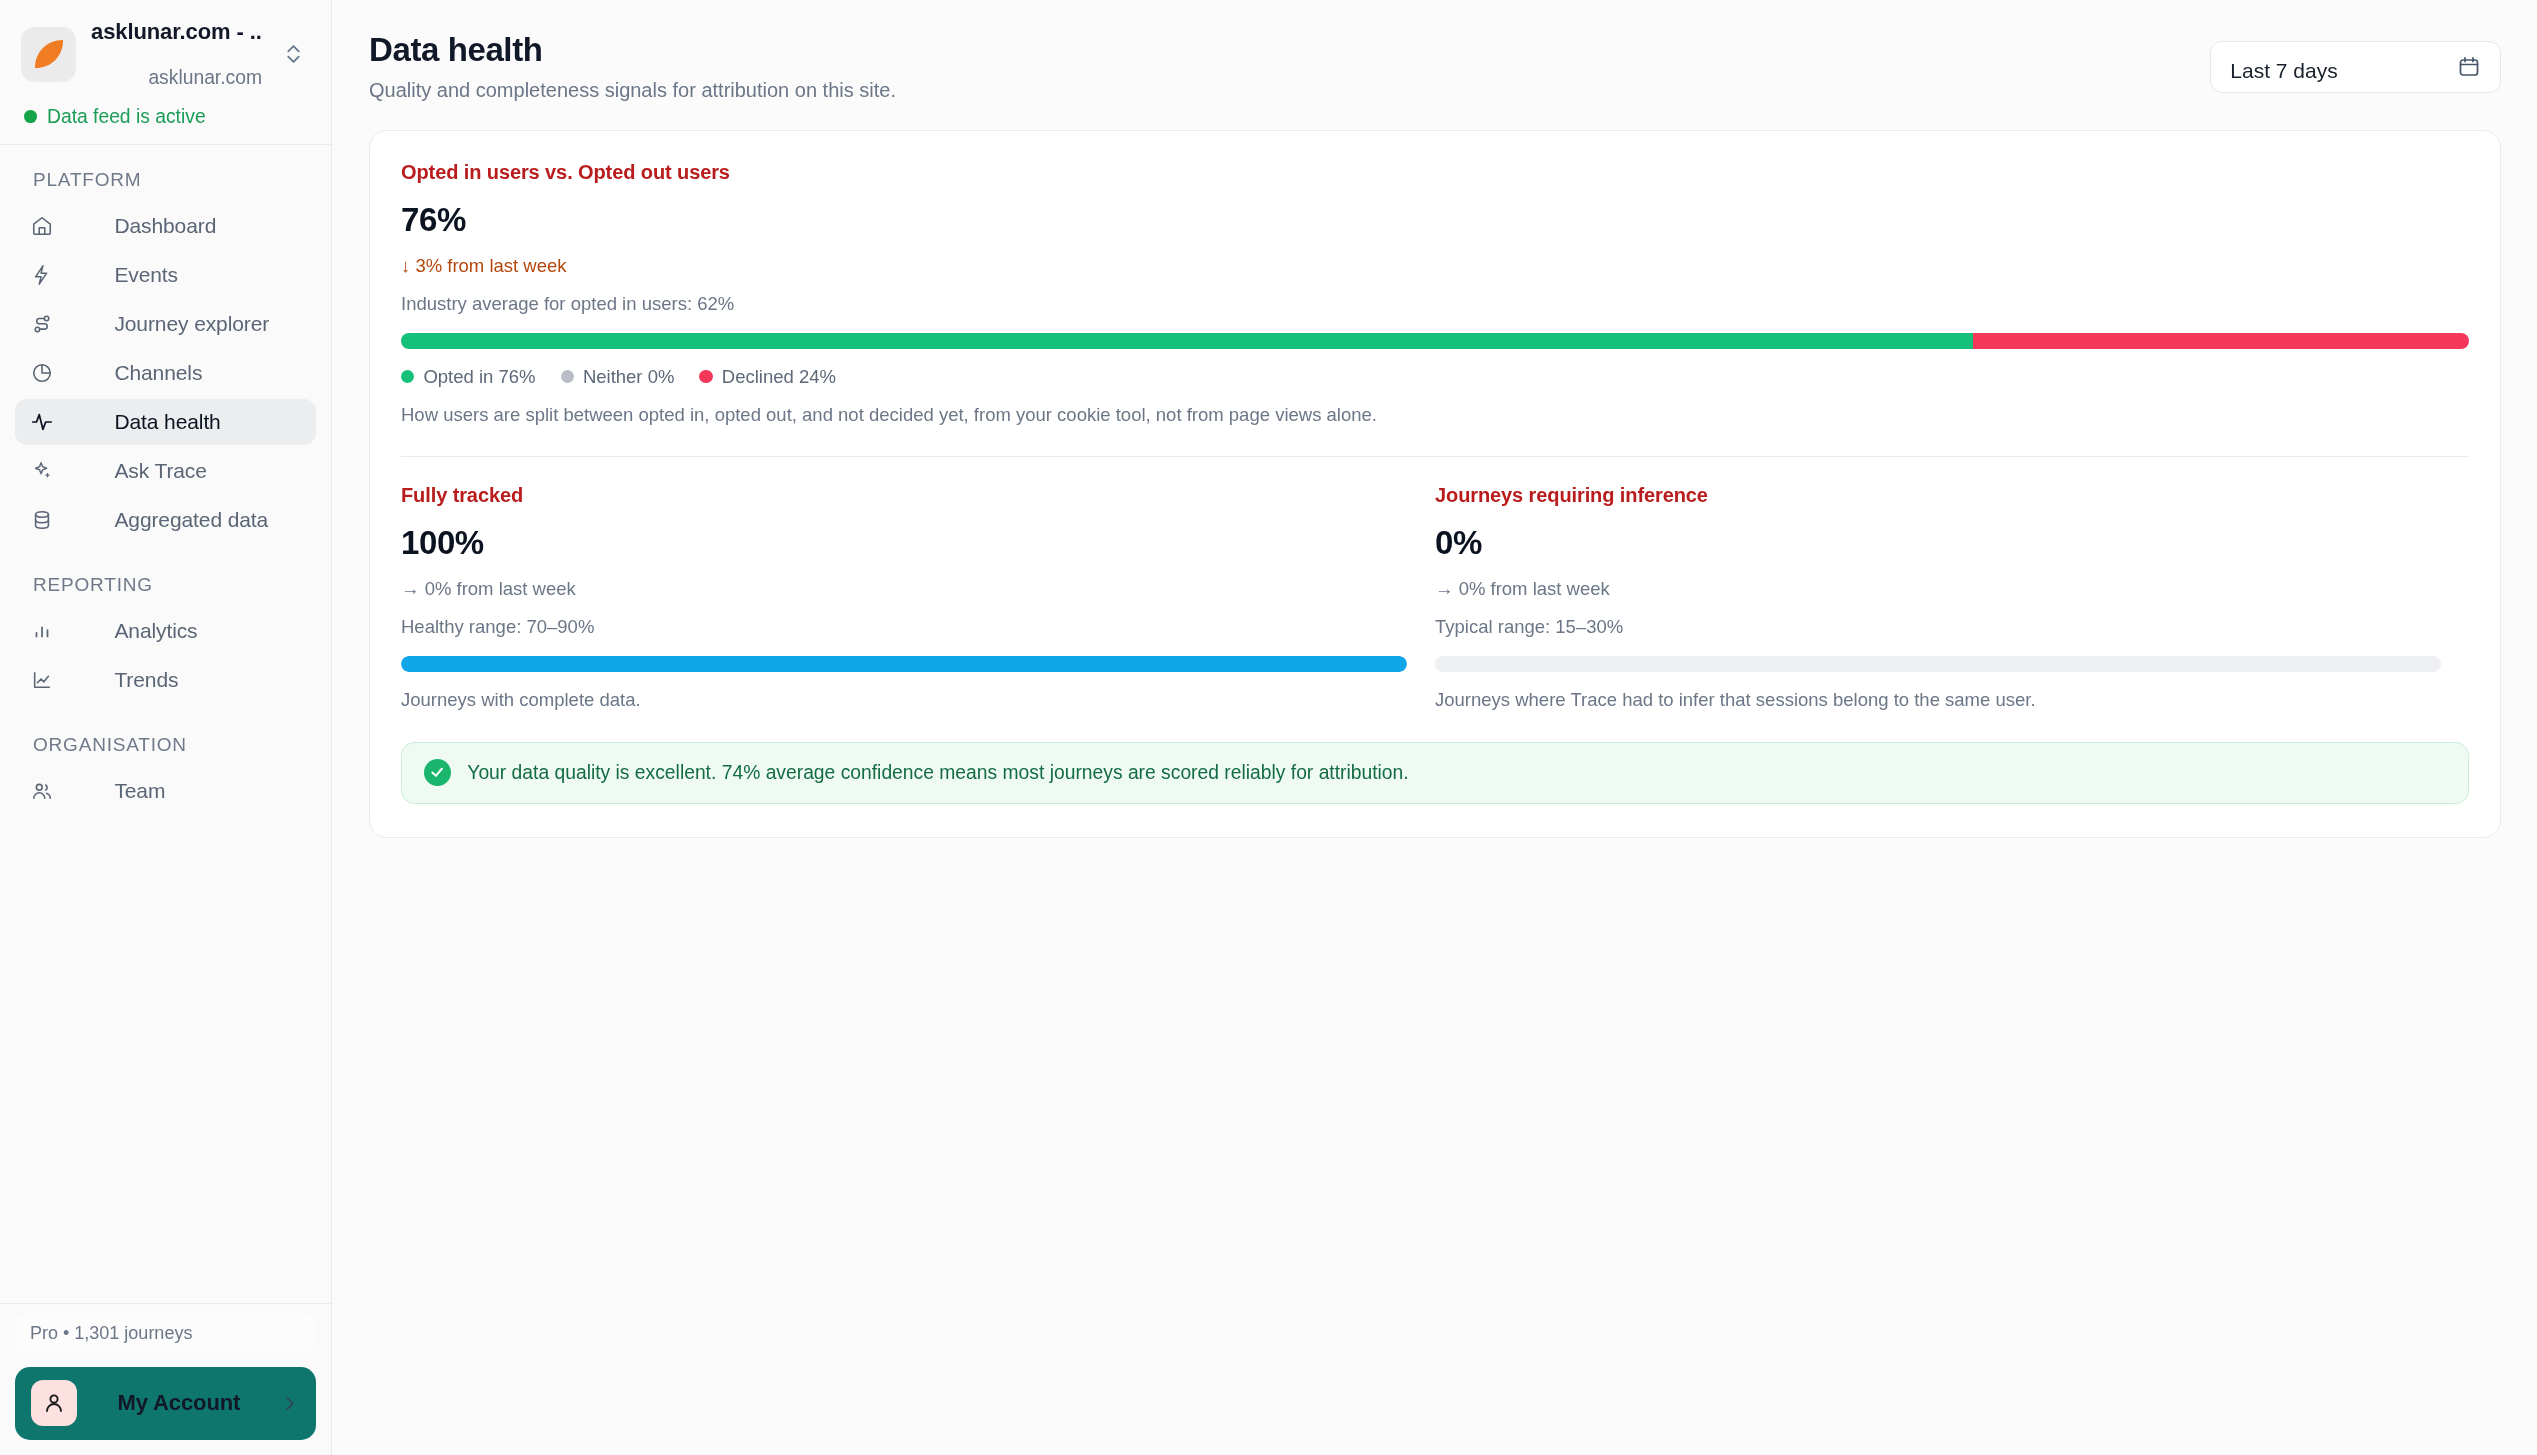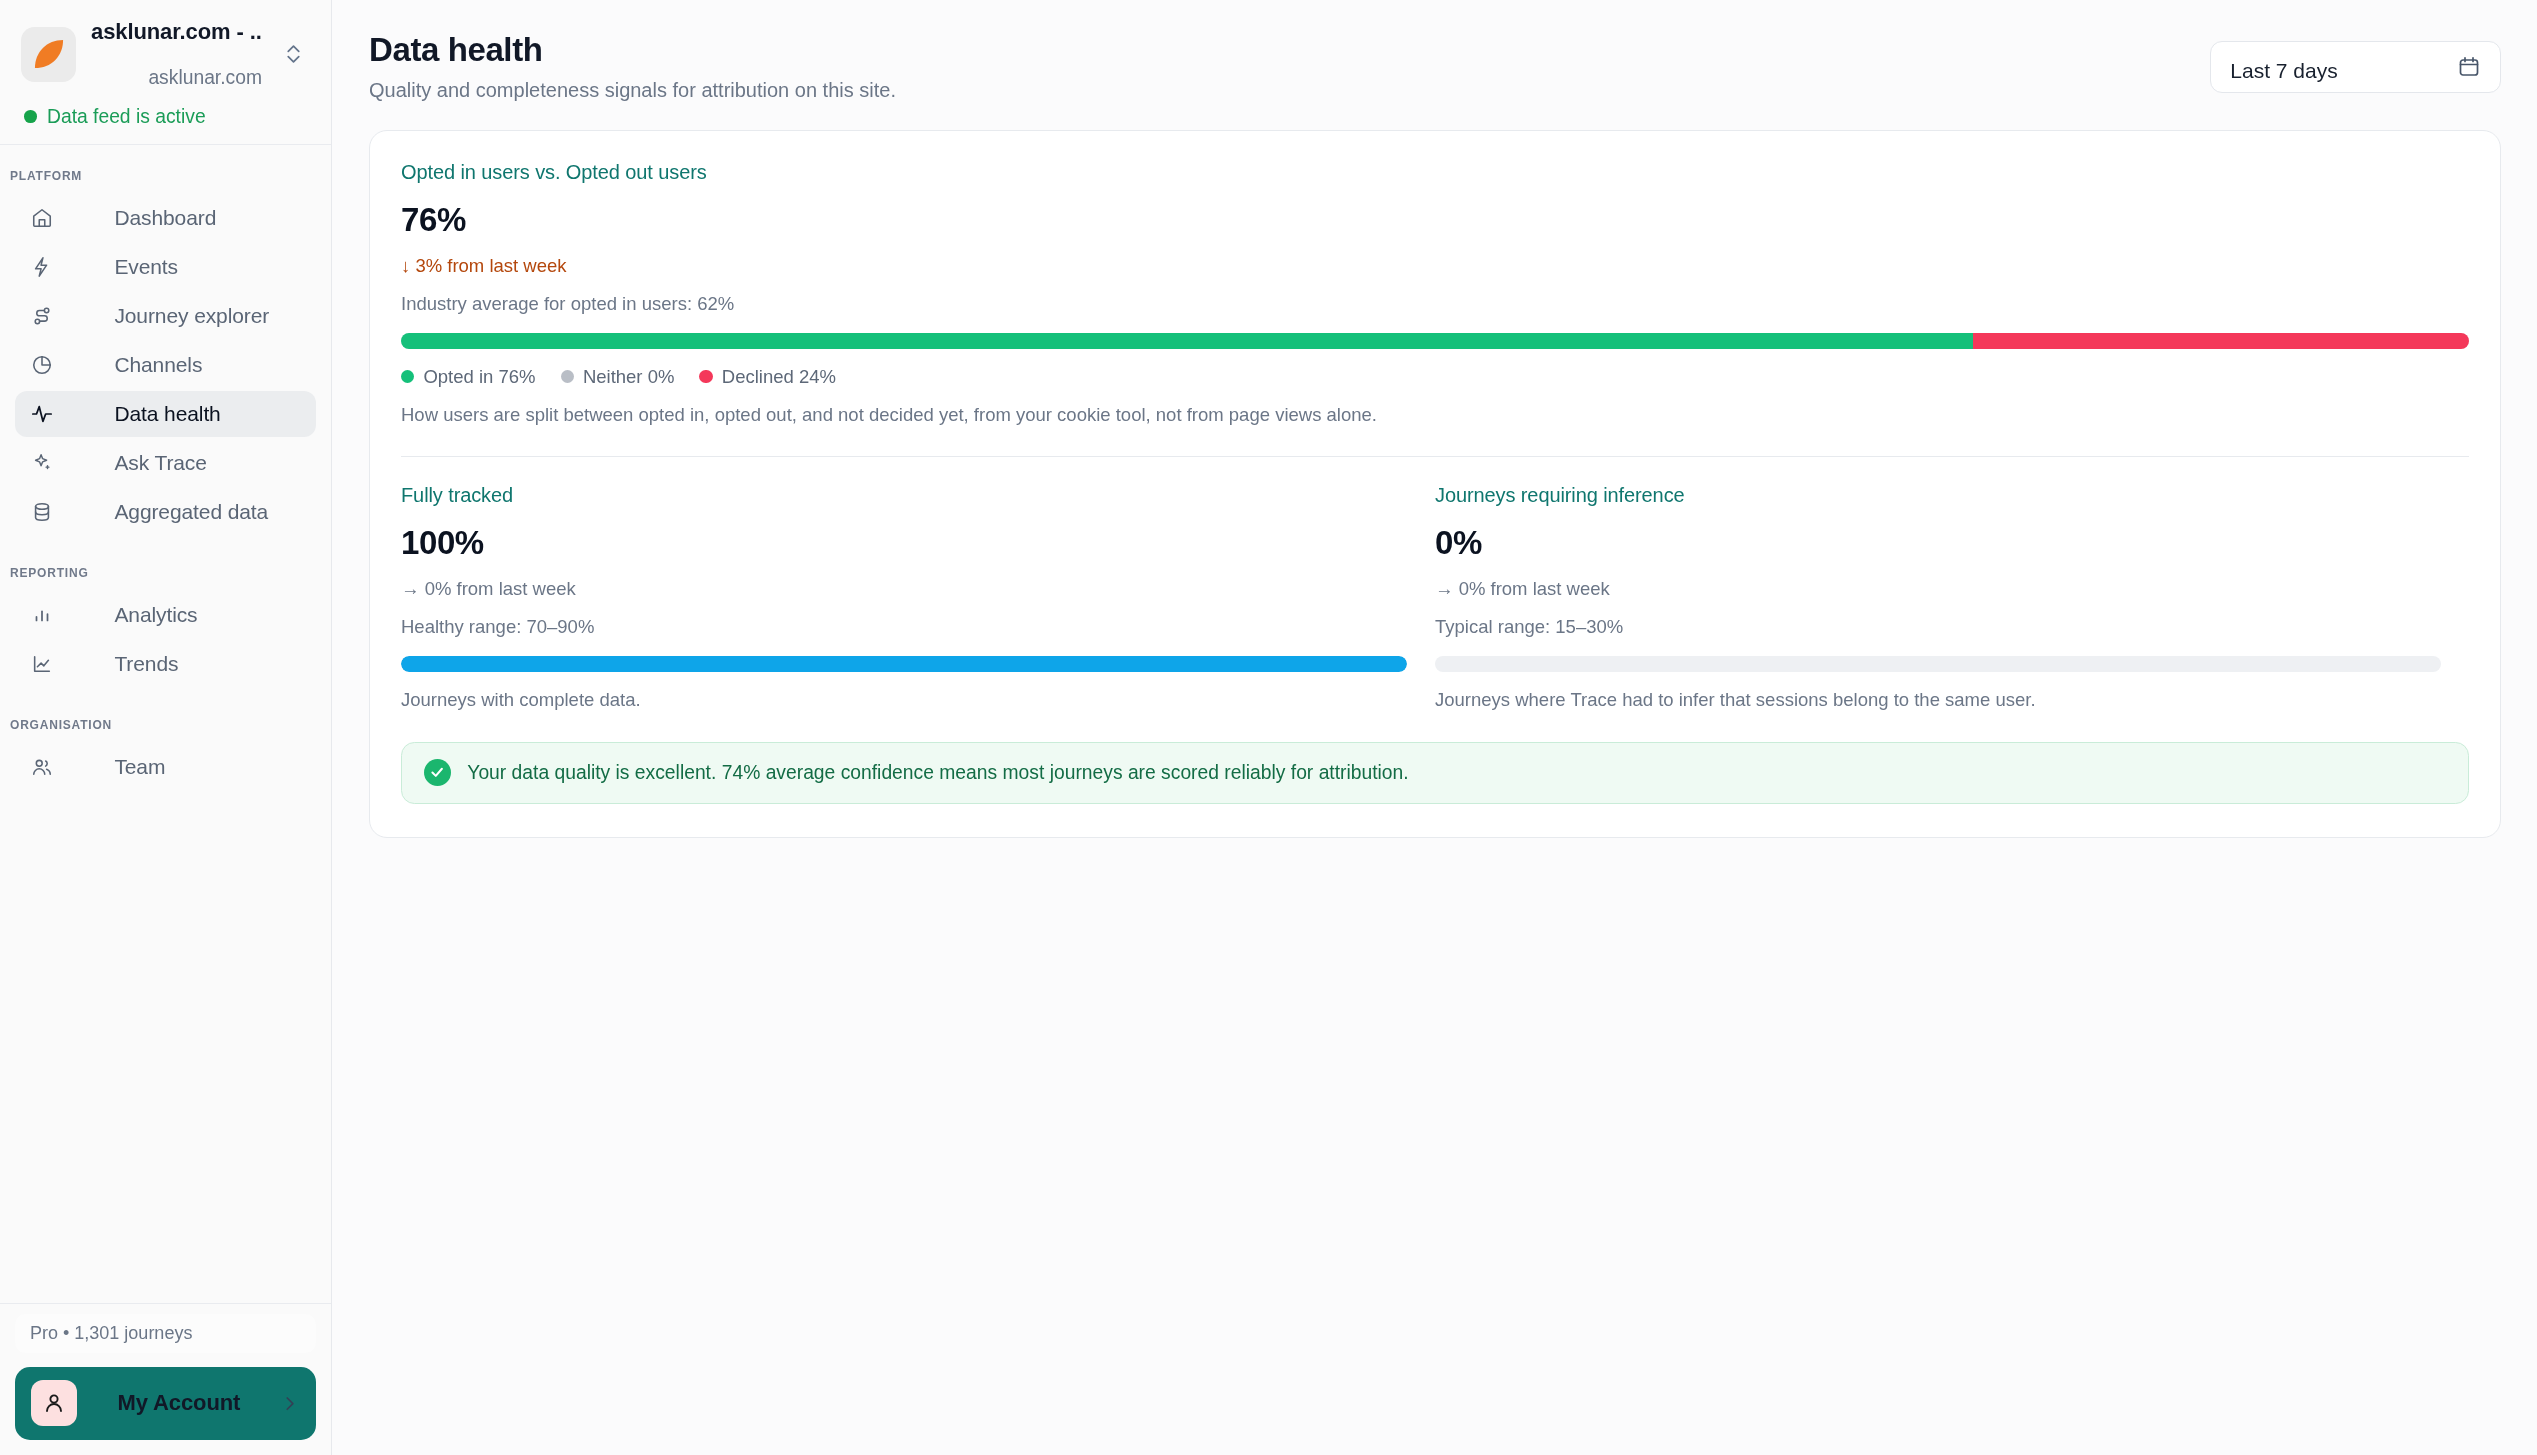--- a/index.html
+++ b/index.html
@@ -108,25 +108,25 @@
     color: #1a9c57;
   }
 
   .nav-scroll {
     flex: 1;
     overflow: hidden;
     padding-top: 24px;
   }
 
   .nav-section-label {
-    font-size: 12px;
-    font-weight: 700;
+    font-size: 19px;
+    font-weight: 400;
     letter-spacing: 0.8px;
     color: #70798a;
-    padding: 0 10px;
+    padding: 0 33px;
     margin-bottom: 12px;
   }
 
   .nav-group { margin-bottom: 31px; }
 
   .nav-item {
     display: flex;
     align-items: center;
     gap: 18px;
     height: 46px;
@@ -270,22 +270,22 @@
   
   .card {
     background: #ffffff;
     border: 1.5px solid #e7eaee;
     border-radius: 18px;
     padding: 30px 31px 33px 31px;
   }
 
   .block-title {
     font-size: 20px;
-    font-weight: 400;
-    color: #0f766e;
+    font-weight: 700;
+    color: #b91c1c;
     letter-spacing: -0.1px;
   }
 
   .block-value {
     font-size: 33px;
     font-weight: 700;
     color: #0b1220;
     margin-top: 16.3px;
     letter-spacing: -0.4px;
   }

